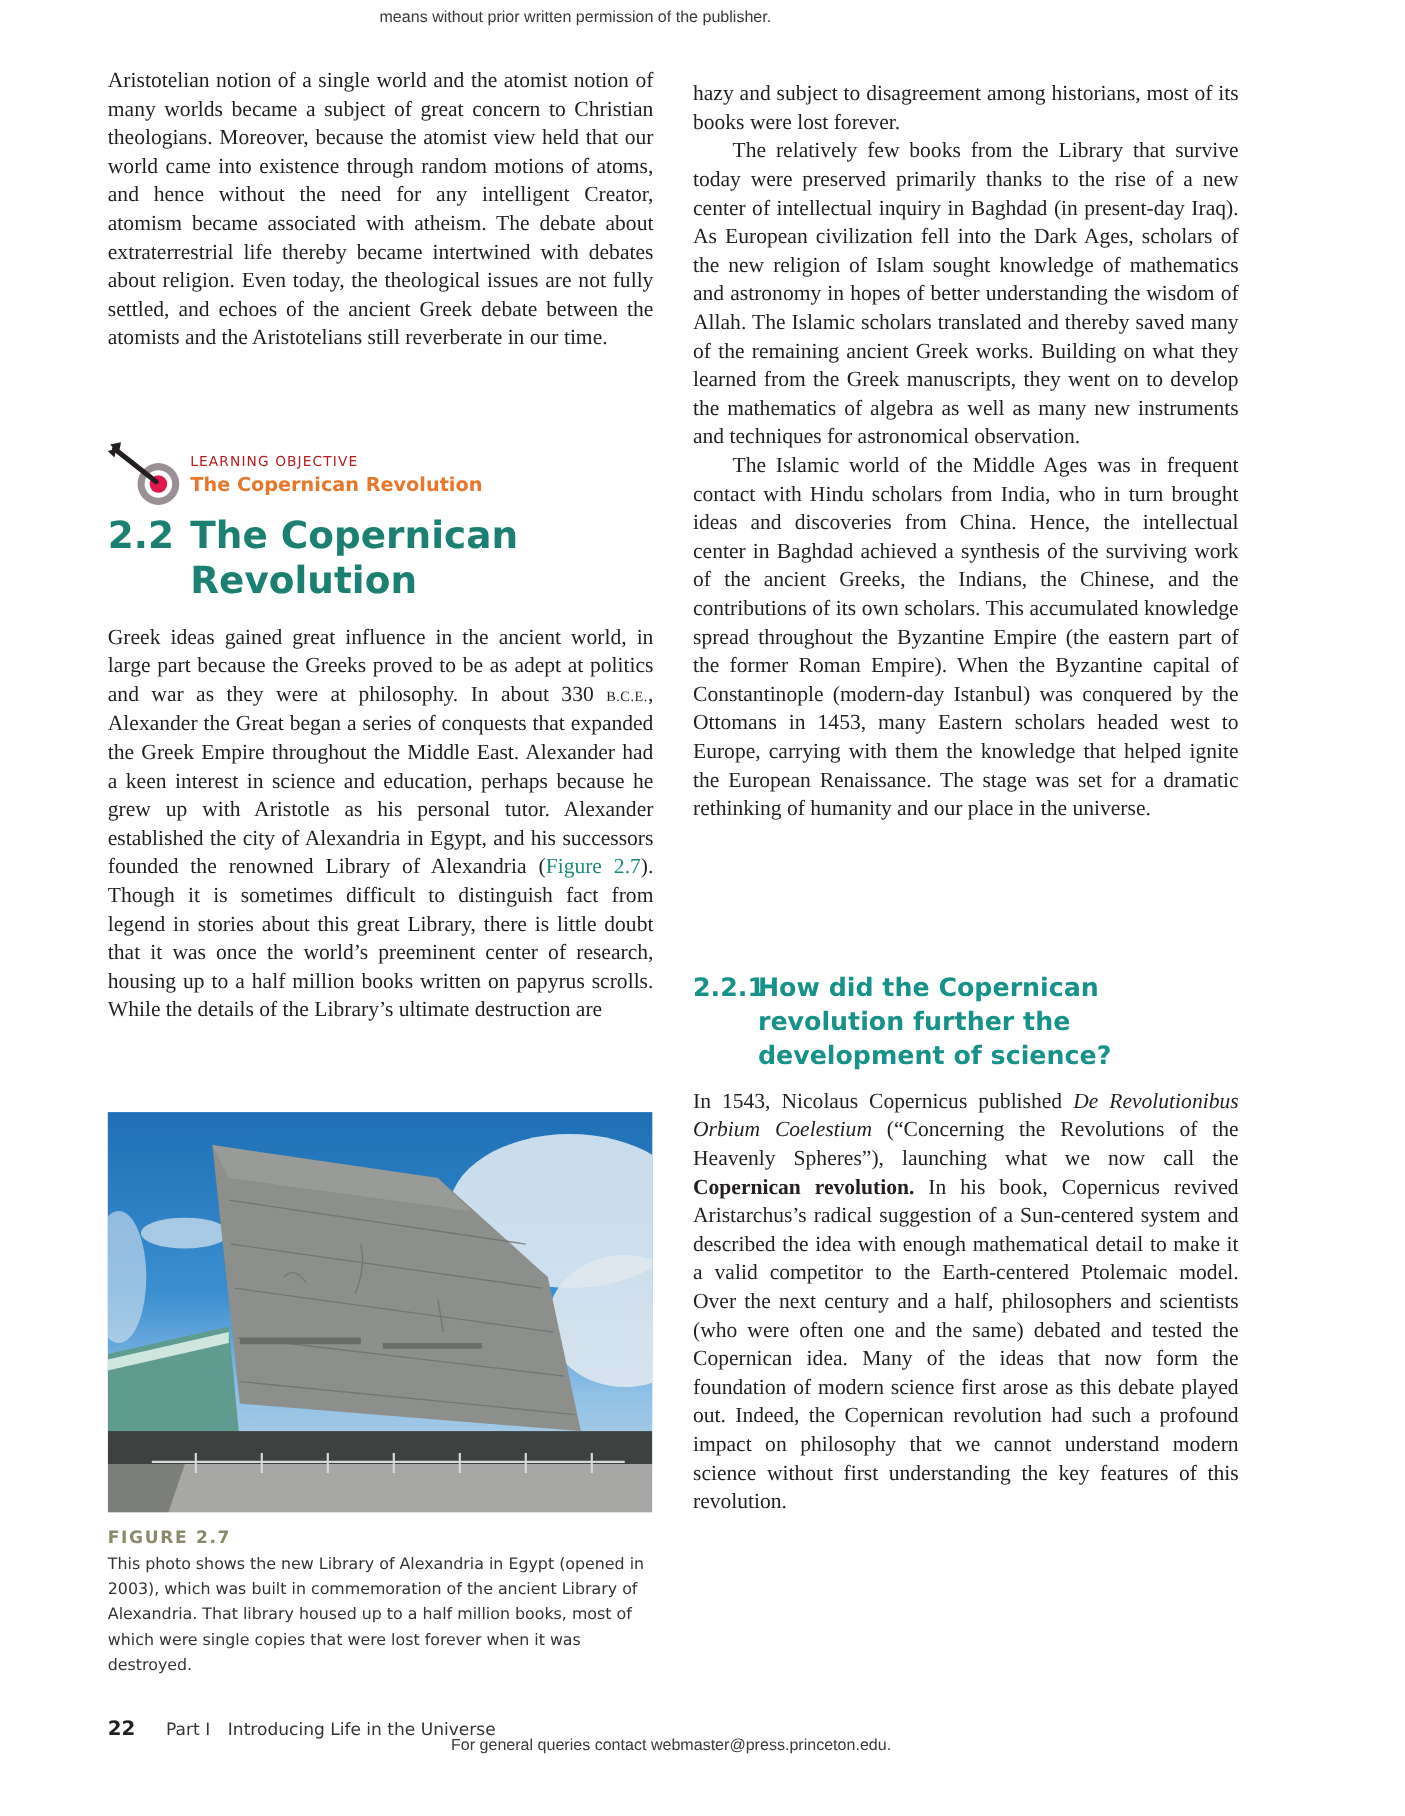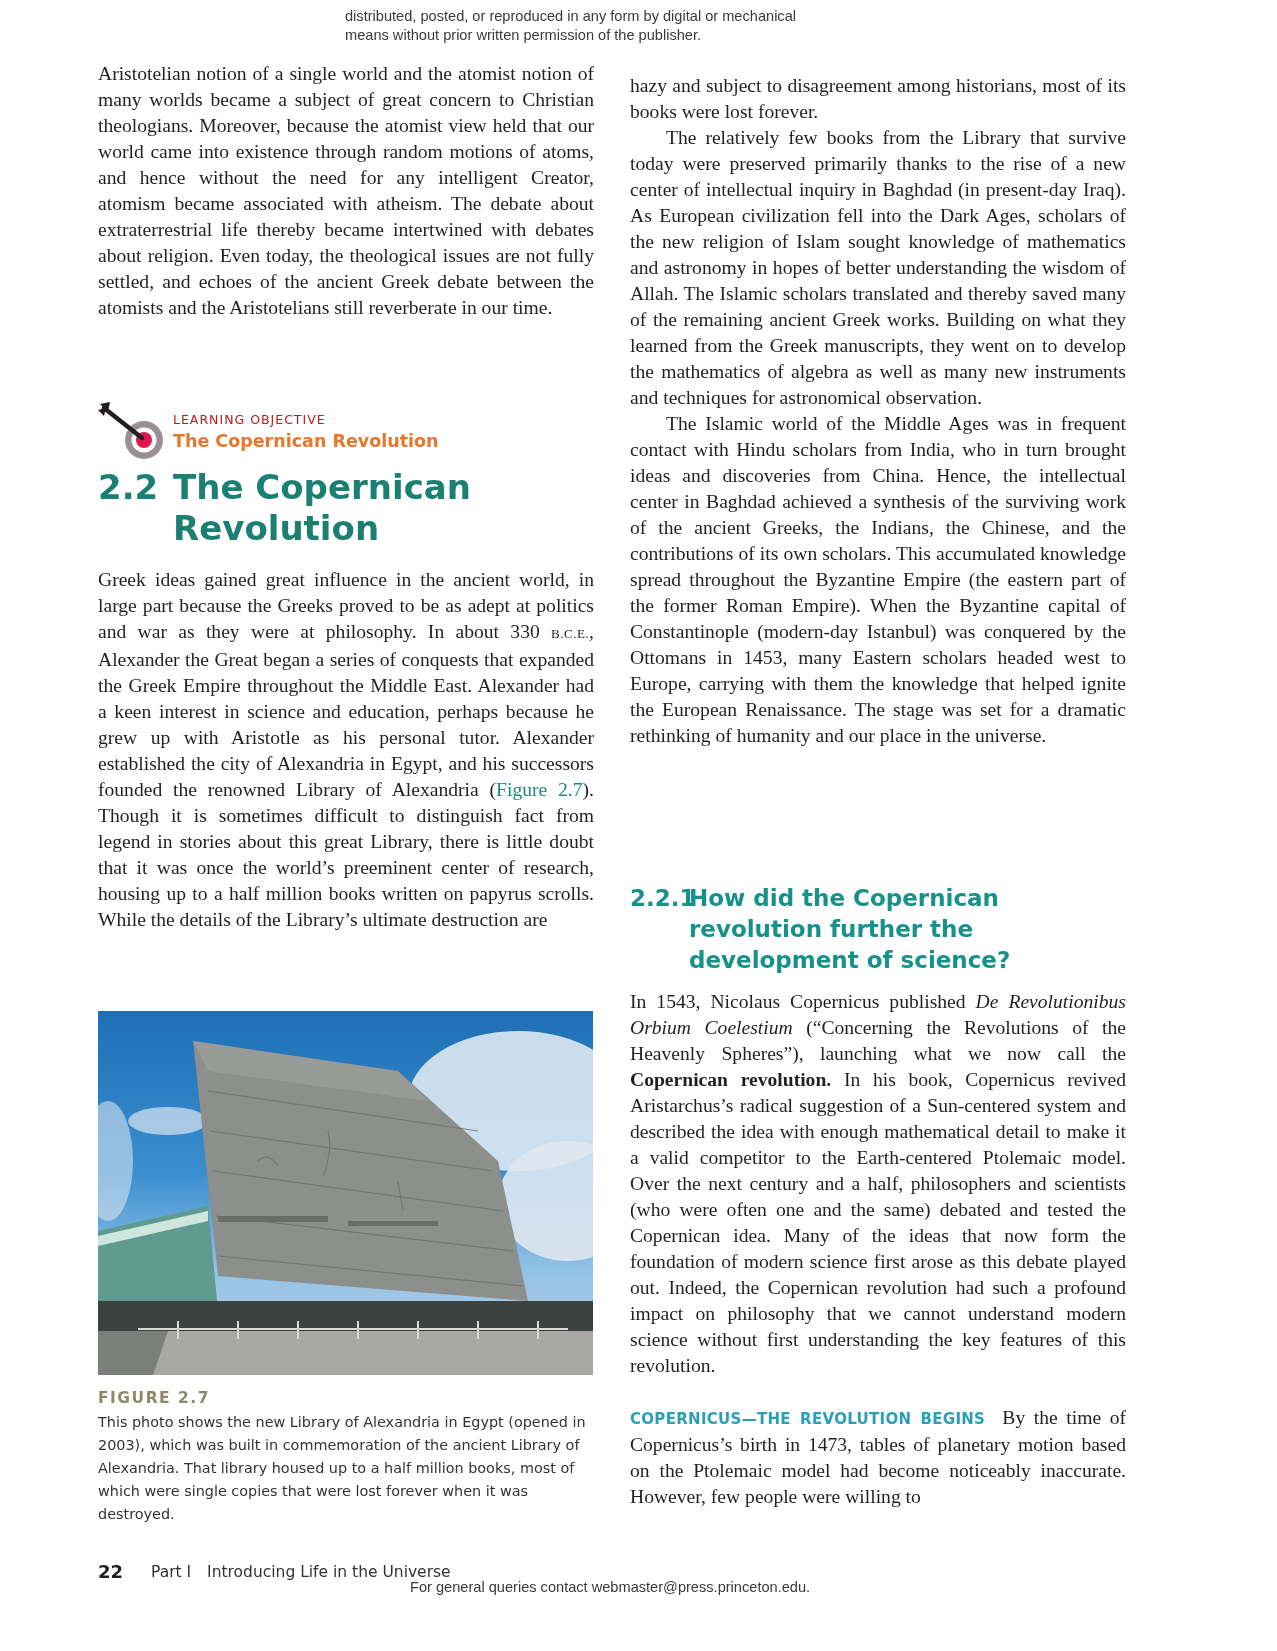--- a/index.html
+++ b/index.html
@@ -65,21 +65,20 @@
   .footer-sep { display: inline-block; margin: 0 8px; }
   .footer-contact {
     position: absolute; left: 410px; top: 1579px;
     font-family: "Liberation Sans", sans-serif; font-size: 14.6px; color: #3a3a3a;
   }
 </style>
 </head>
 <body>
 
 <div class="copyright">
-  <div>distributed, posted, or reproduced in any form by digital or mechanical</div>
   <div>means without prior written permission of the publisher.</div>
 </div>
 
 <div class="col col-left" style="top:61px;">
   <p class="body-text">Aristotelian notion of a single world and the atomist notion of many worlds became a subject of great con­cern to Christian theologians. Moreover, because the atomist view held that our world came into existence through random motions of atoms, and hence with­out the need for any intelligent Creator, atomism be­came associated with atheism. The debate about ex­traterrestrial life thereby became intertwined with debates about religion. Even today, the theological is­sues are not fully settled, and echoes of the ancient Greek debate between the atomists and the Aristoteli­ans still reverberate in our time.</p>
 </div>
 
 <div class="lo-block">
   <span class="lo-icon">
     <svg width="72" height="62" viewBox="0 0 72 62">
@@ -153,20 +152,19 @@
   <p class="body-text"><span class="indent"></span><span>The Islamic world of the Middle Ages was in fre­quent contact with Hindu scholars from India, who in turn brought ideas and discoveries from China. Hence, the intellectual center in Baghdad achieved a synthesis of the surviving work of the ancient Greeks, the Indians, the Chinese, and the contributions of its own scholars. This accumulated knowledge spread throughout the Byzantine Empire (the eastern part of the former Roman Empire). When the Byzantine capital of Constantinople (modern-day Istanbul) was conquered by the Ottomans in 1453, many Eastern scholars headed west to Europe, carrying with them the knowledge that helped ignite the European Re­naissance. The stage was set for a dramatic rethinking of humanity and our place in the universe.</span></p>
 </div>
 
 <h3 class="subsection-heading" style="margin:0;">
   <span class="num">2.2.1</span>
   <span class="title">How did the Copernican revolution further the development of science?</span>
 </h3>
 
 <div class="col col-right" style="top:989px;">
   <p class="body-text"><span>In 1543, Nicolaus Copernicus published </span><i>De Revolutioni­bus Orbium Coelestium</i><span> (“Concerning the Revolutions of the Heavenly Spheres”), launching what we now call the </span><b>Copernican revolution.</b><span> In his book, Copernicus revived Aristarchus’s radical suggestion of a Sun-cen­tered system and described the idea with enough mathematical detail to make it a valid competitor to the Earth-centered Ptolemaic model. Over the next century and a half, philosophers and scientists (who were often one and the same) debated and tested the Copernican idea. Many of the ideas that now form the foundation of modern science first arose as this debate played out. Indeed, the Copernican revolution had such a profound impact on philosophy that we cannot understand modern science without first understand­ing the key features of this revolution.</span></p>
-  <p class="body-text" style="margin-top:26px;"><span class="run-head">COPERNICUS—THE REVOLUTION BEGINS</span>&nbsp; <span>By the time of Copernicus’s birth in 1473, tables of planetary motion based on the Ptolemaic model had become noticeably inaccurate. However, few people were willing to</span></p>
 </div>
 
 <div class="footer-page">22</div>
 <div class="footer-part">
   <span>Part I</span><span class="footer-sep"></span><span>Introducing Life in the Universe</span>
 </div>
 <div class="footer-contact">For general queries contact webmaster@press.princeton.edu.</div>
 
 </body></html>

